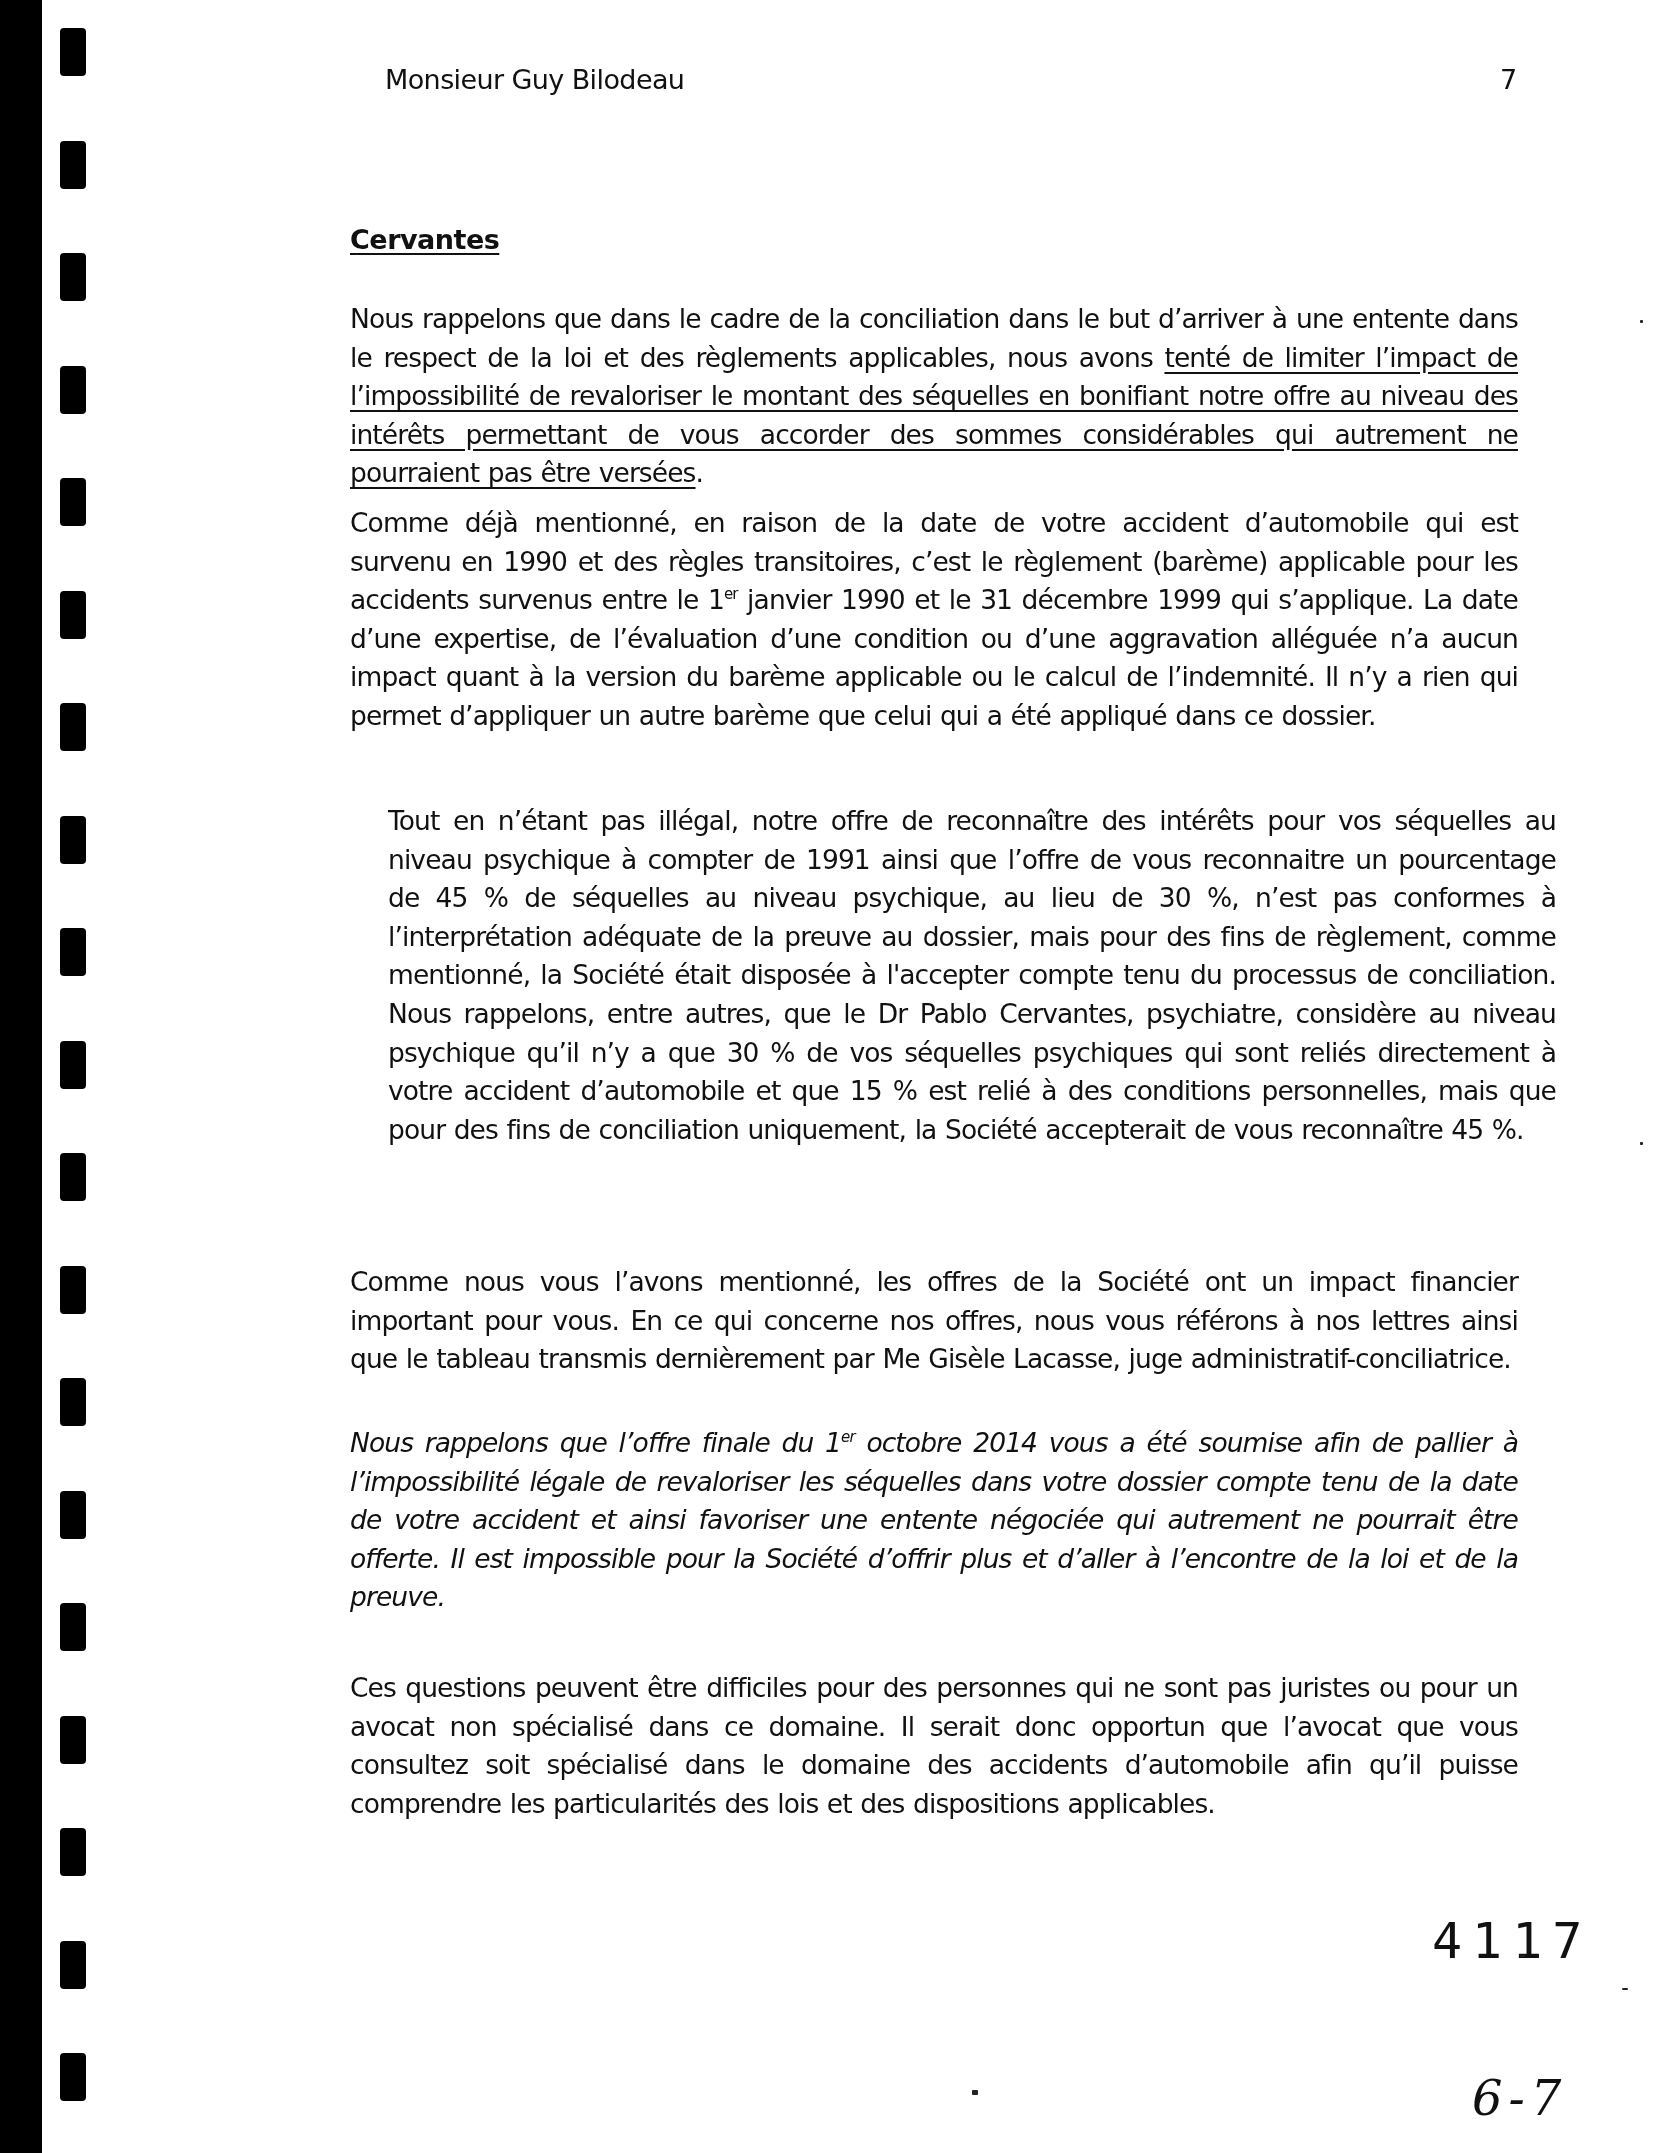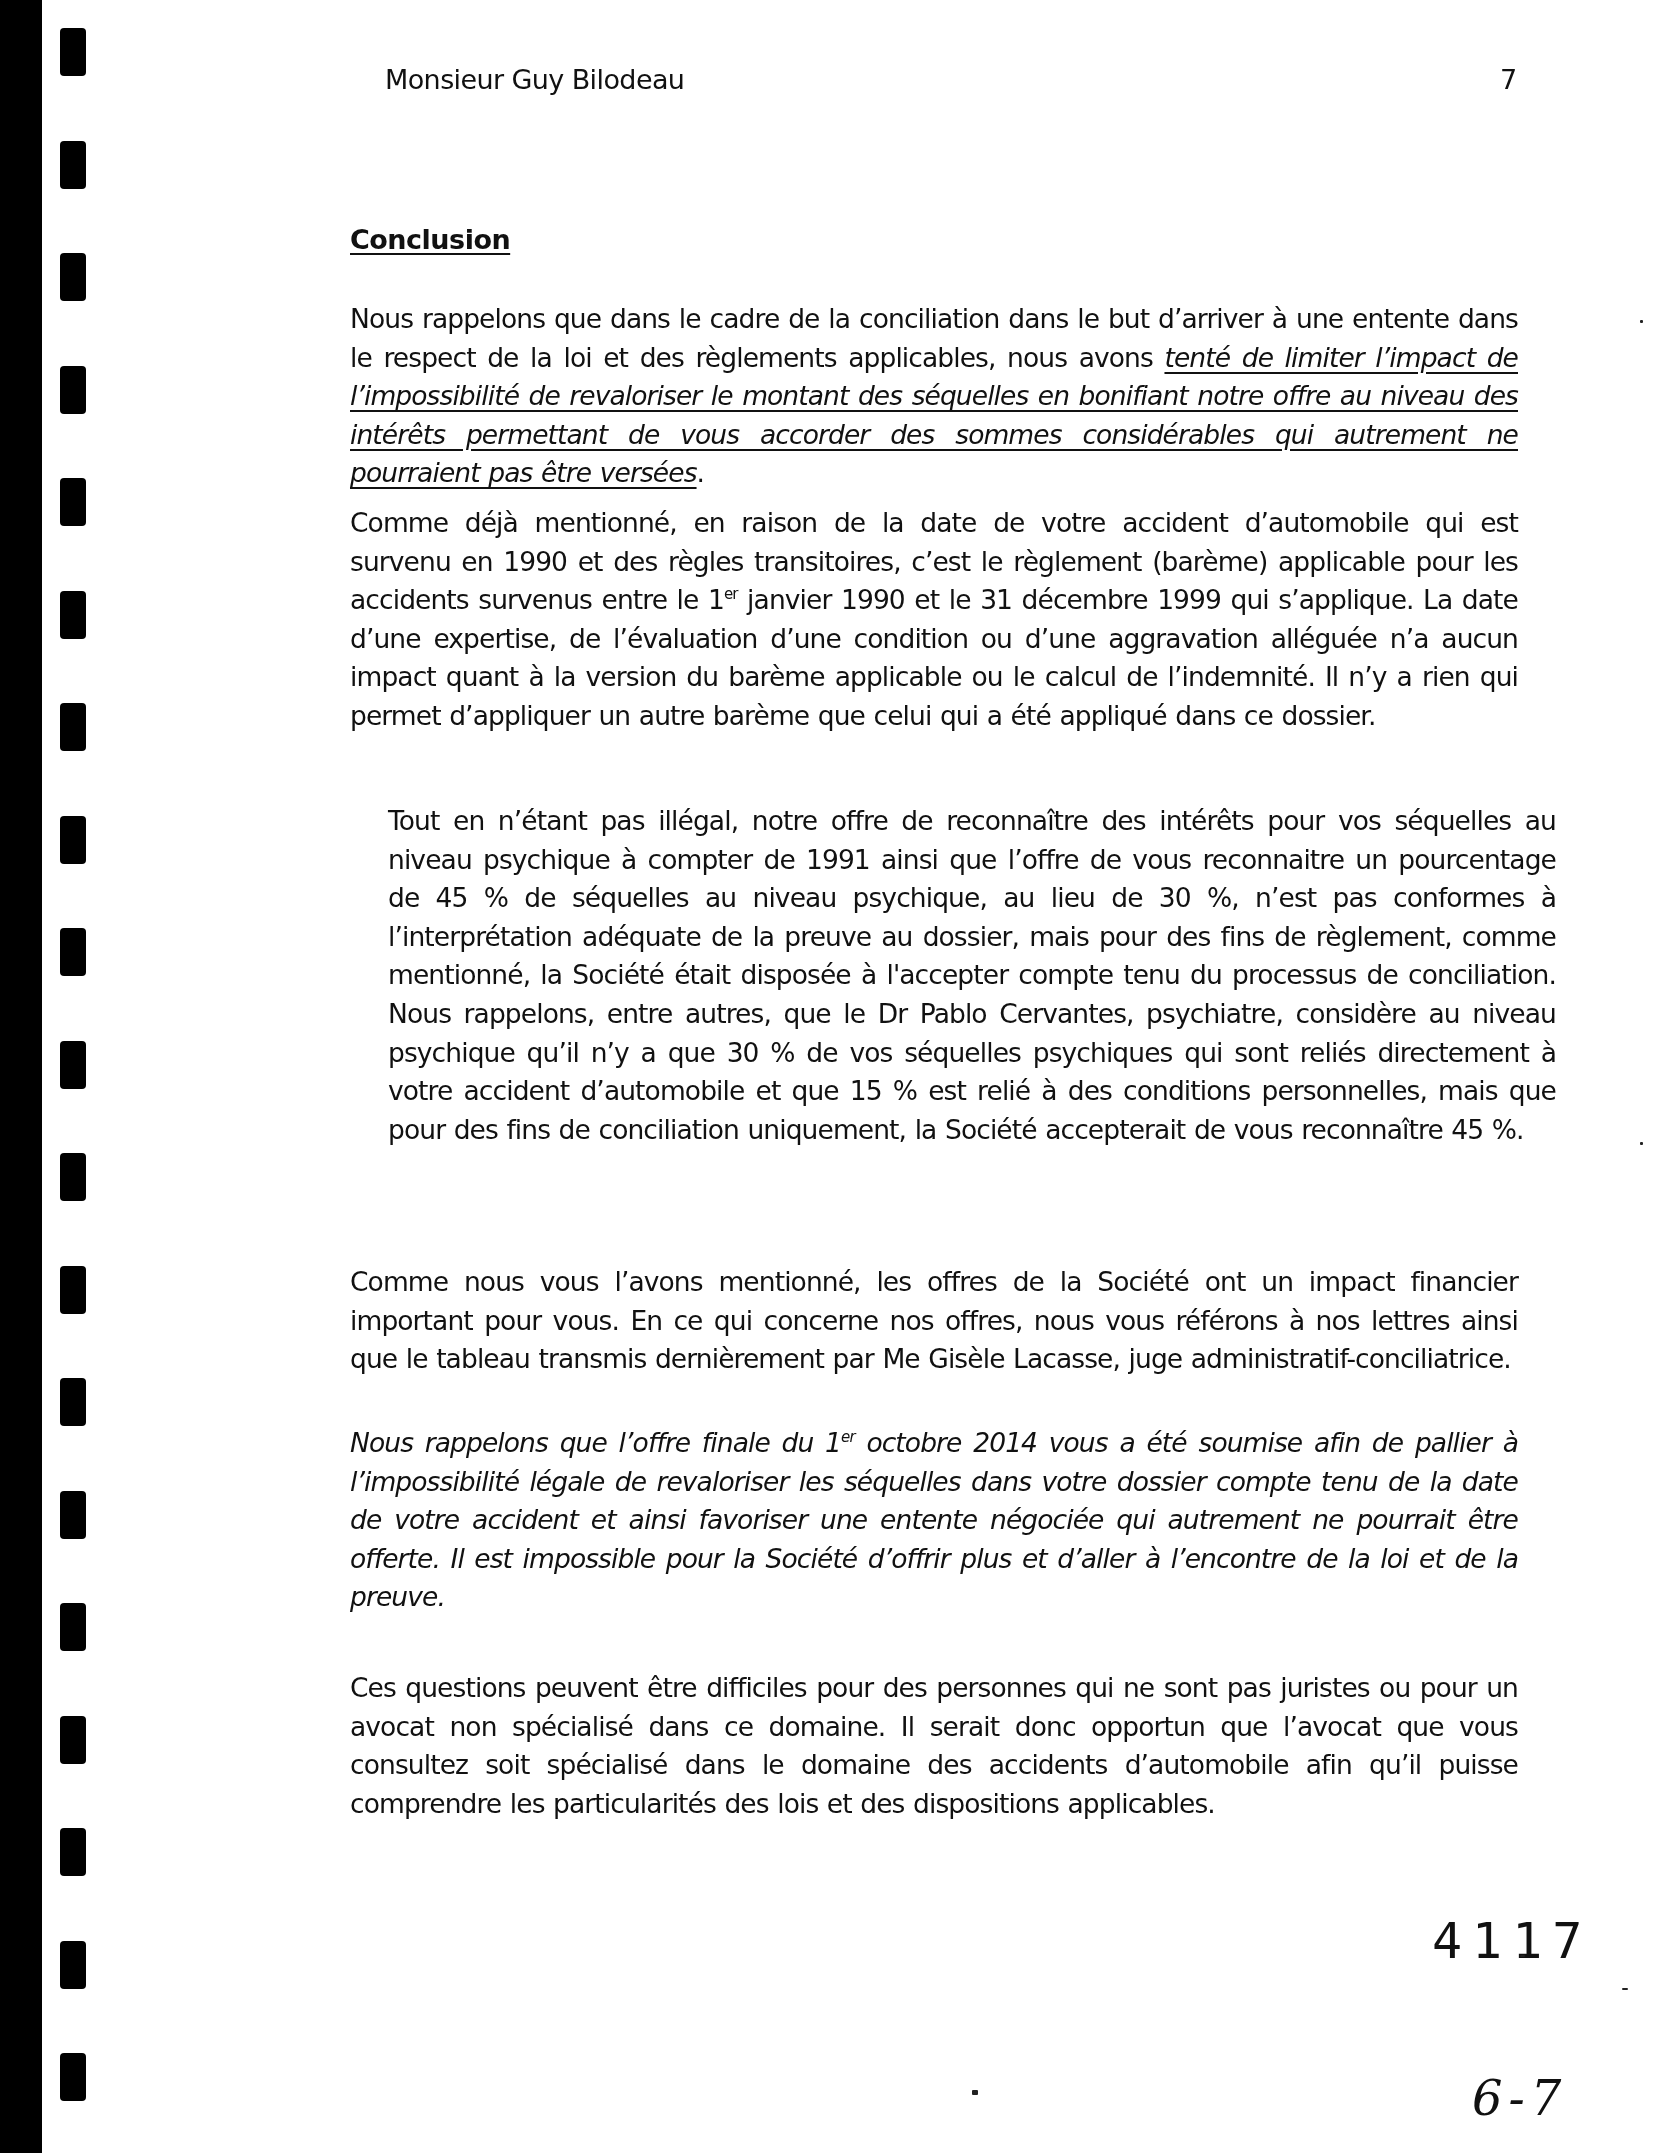--- a/index.html
+++ b/index.html
@@ -7,21 +7,21 @@
          font-family:"DejaVu Sans", "Liberation Sans", sans-serif; color:#111; }
   .binder-strip { position:absolute; left:0; top:0; width:42px; height:2153px; background:#000; }
   .punch-holes { position:absolute; left:60px; top:0; width:28px; height:2153px; }
   .punch-hole { position:absolute; left:0; width:26px; height:48px; background:#000; border-radius:4px; }
   .header-name { position:absolute; left:350px; top:64px; font-size:27px; letter-spacing:-0.6px;margin-left:35px; }
   .page-number { position:absolute; left:1500px; top:64px; font-size:27px; }
   .section-title { position:absolute; left:350px; top:224px; font-size:27px; font-weight:bold;
                    text-decoration:underline; text-underline-offset:4px; letter-spacing:-0.5px; }
   .para { position:absolute; left:350px; width:1168px; font-size:26.5px; line-height:38.6px;
           text-align:justify; letter-spacing:-0.9px; word-spacing:1px; }
-  .para .u { text-decoration:underline; text-underline-offset:5px;font-style:italic; }
+  .para .u { text-decoration:underline; text-underline-offset:5px; }
   sup { font-size:15px; line-height:0; vertical-align:super; }
   .stamp { position:absolute; left:1432px; top:1912px; font-family:"DejaVu Sans Mono","Liberation Mono",monospace;
            font-size:50px; letter-spacing:10px; }
   .handwritten { position:absolute; left:1472px; top:2070px; font-family:"DejaVu Serif","Liberation Serif",serif;
                  font-style:italic; font-size:48px; letter-spacing:6px; }
   .scan-mark { position:absolute; width:3px; height:3px; background:#222; border-radius:1px; }
 </style>
 </head>
 <body>
 
@@ -44,21 +44,21 @@
     <div class="punch-hole" style="top: 1603px;"></div>
     <div class="punch-hole" style="top: 1716px;"></div>
     <div class="punch-hole" style="top: 1828px;"></div>
     <div class="punch-hole" style="top: 1941px;"></div>
     <div class="punch-hole" style="top: 2053px;"></div>
   </div>
 
 <div class="header-name">Monsieur Guy Bilodeau</div>
 <div class="page-number">7</div>
 
-<div class="section-title">Conclusion</div>
+<div class="section-title">Cervantes</div>
 
 <div class="para" style="top:300px;">
   <span>Nous rappelons que dans le cadre de la conciliation dans le but d’arriver à une entente dans le respect de la loi et des règlements applicables, nous avons </span><span class="u">tenté de limiter l’impact de l’impossibilité de revaloriser le montant des séquelles en bonifiant notre offre au niveau des intérêts permettant de vous accorder des sommes considérables qui autrement ne pourraient pas être versées</span><span>.</span>
 </div>
 
 <div class="para" style="top:504px;">
   <span>Comme déjà mentionné, en raison de la date de votre accident d’automobile qui est survenu en 1990 et des règles transitoires, c’est le règlement (barème) applicable pour les accidents survenus entre le 1</span><sup>er</sup><span> janvier 1990 et le 31 décembre 1999 qui s’applique. La date d’une expertise, de l’évaluation d’une condition ou d’une aggravation alléguée n’a aucun impact quant à la version du barème applicable ou le calcul de l’indemnité. Il n’y a rien qui permet d’appliquer un autre barème que celui qui a été appliqué dans ce dossier.</span>
 </div>
 
 <div class="para" style="top:802px;margin-left:38px;">

